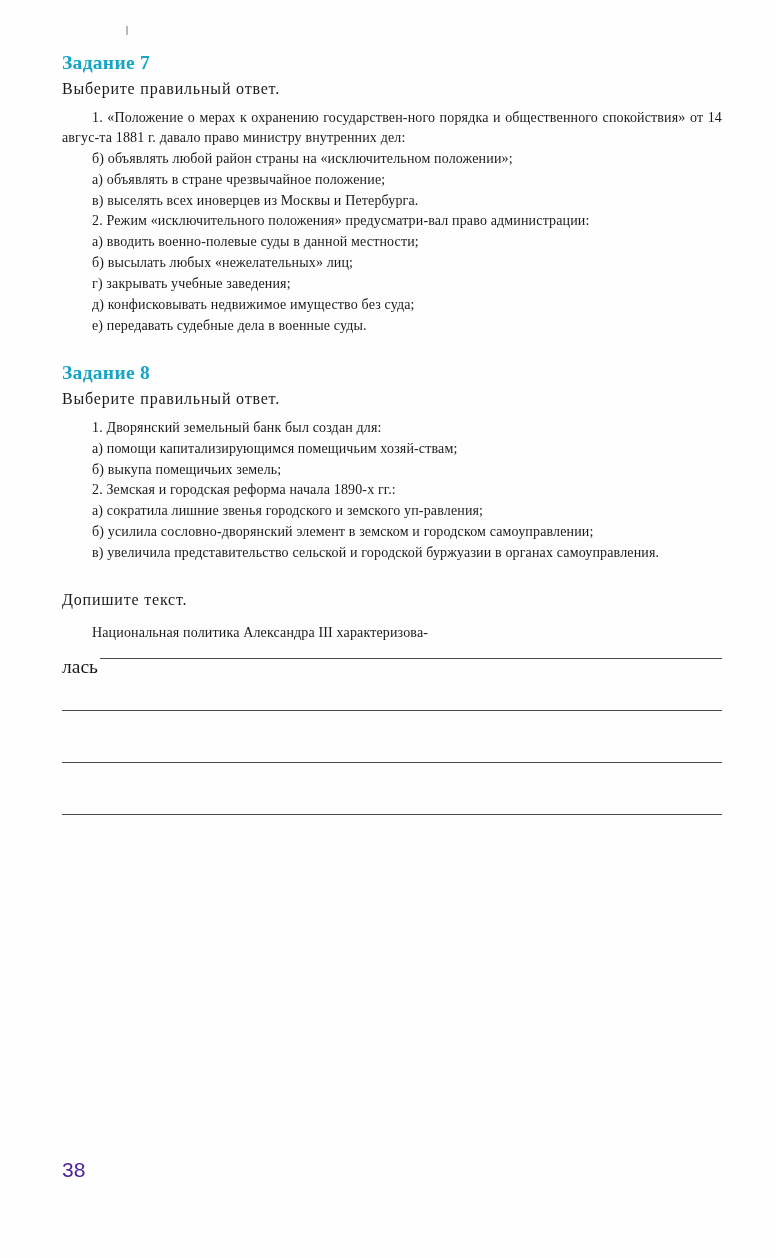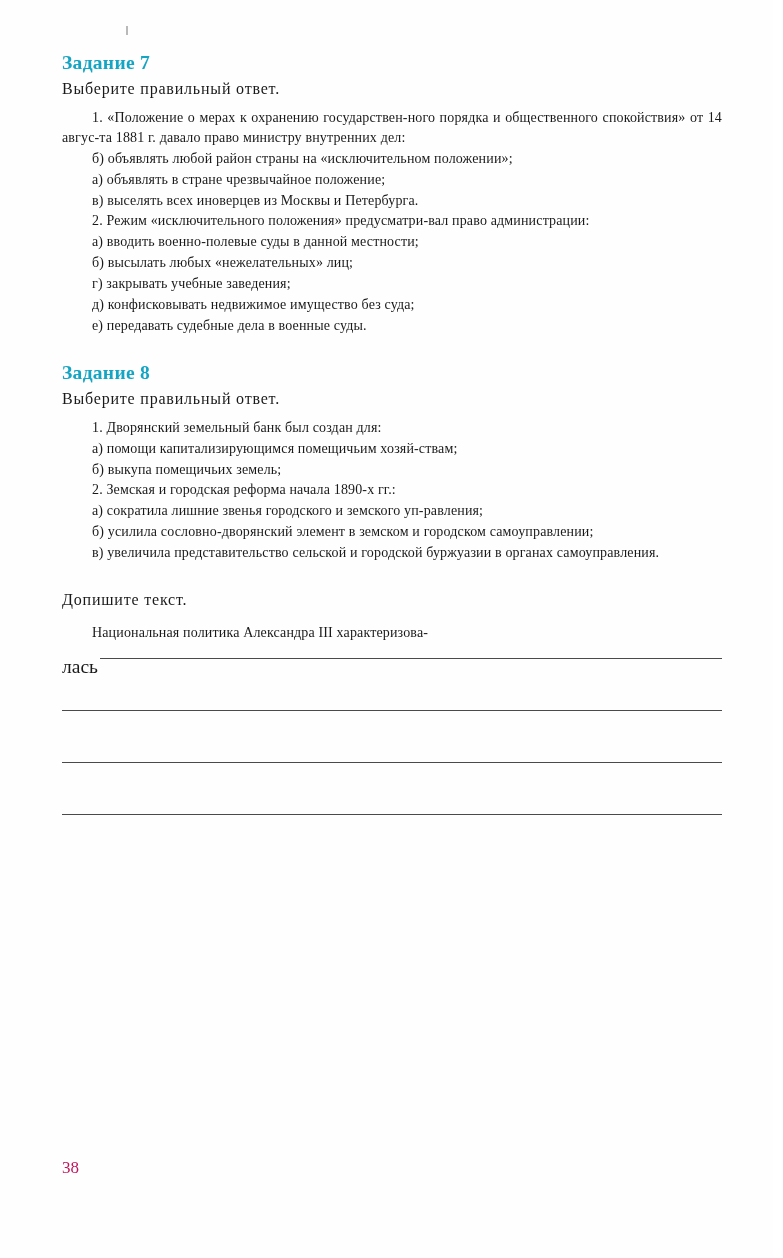--- a/index.html
+++ b/index.html
@@ -78,23 +78,23 @@
   .fill-rule {
     flex: 1 1 auto;
     border-bottom: 1.4px solid #4a4a4a;
     height: 1px;
     margin-bottom: 4px;
   }
   .page-number {
     position: absolute;
     left: 62px;
     top: 1158px;
-    font-size: 17px;
-    color: #be185d;
-    font-family: Liberation Serif, serif;
+    font-size: 21px;
+    color: #4c1d95;
+    font-family: Liberation Sans, sans-serif;
   }
   .speck {
     position: absolute;
     left: 126px;
     top: 26px;
     width: 2px;
     height: 9px;
     background: #b9b9b9;
   }
 </style>

